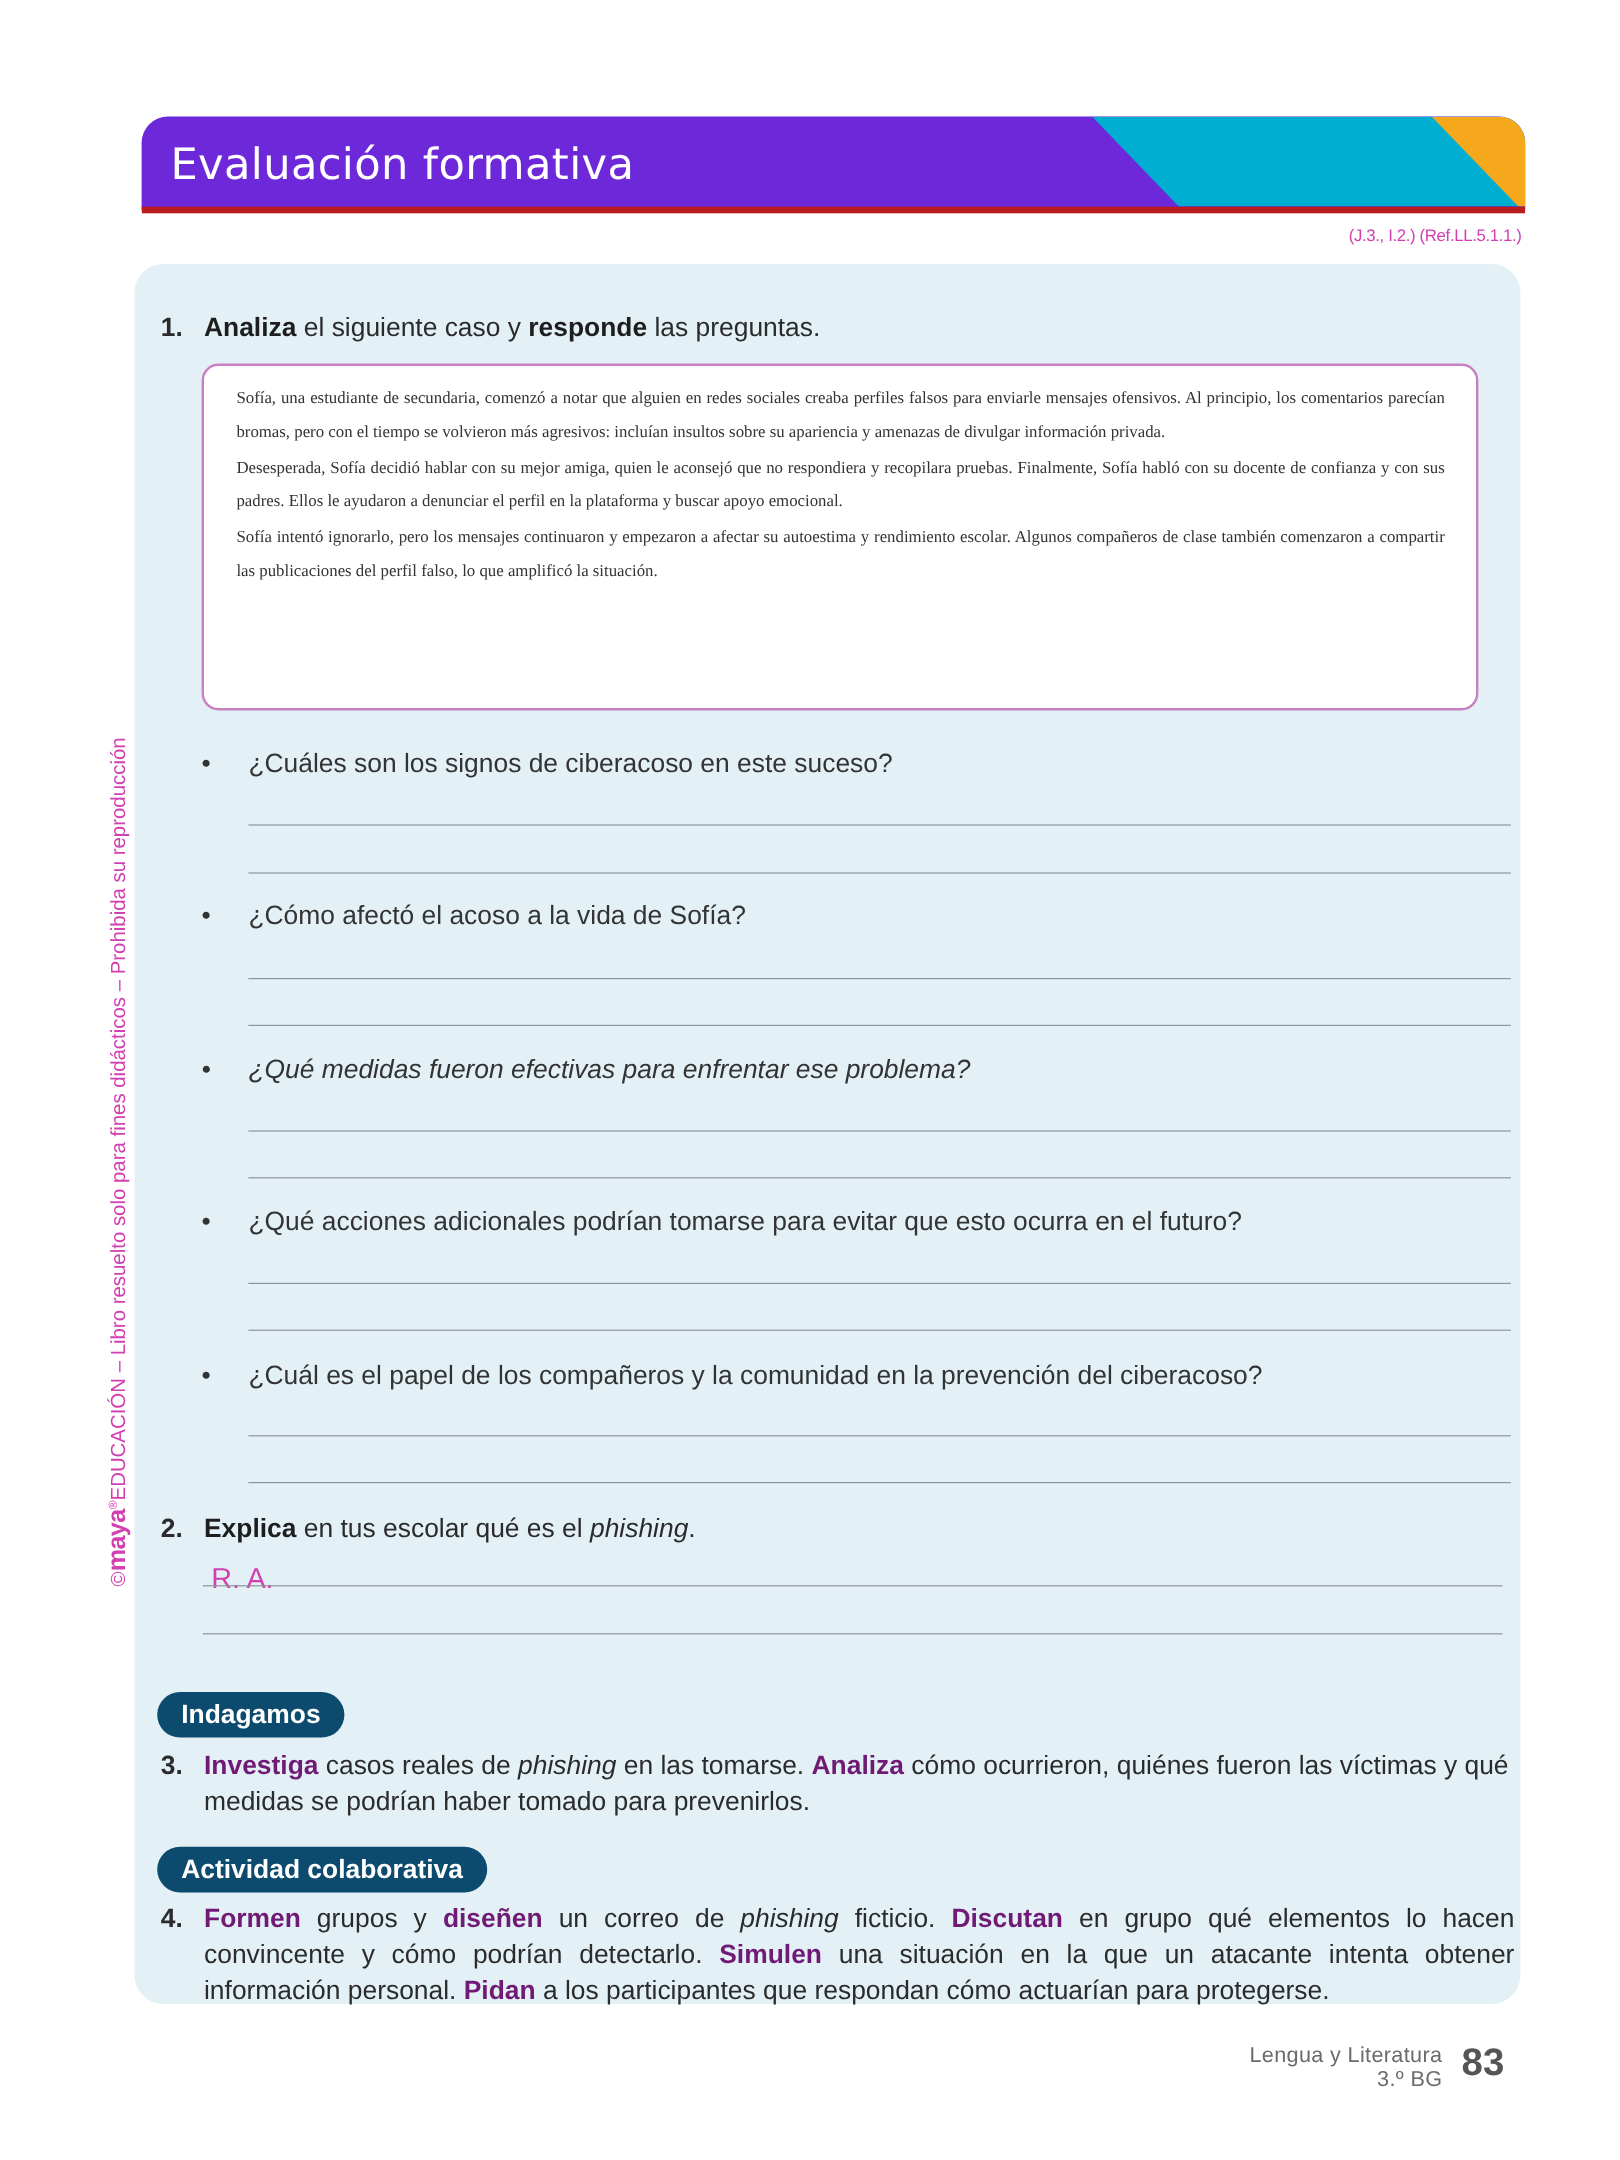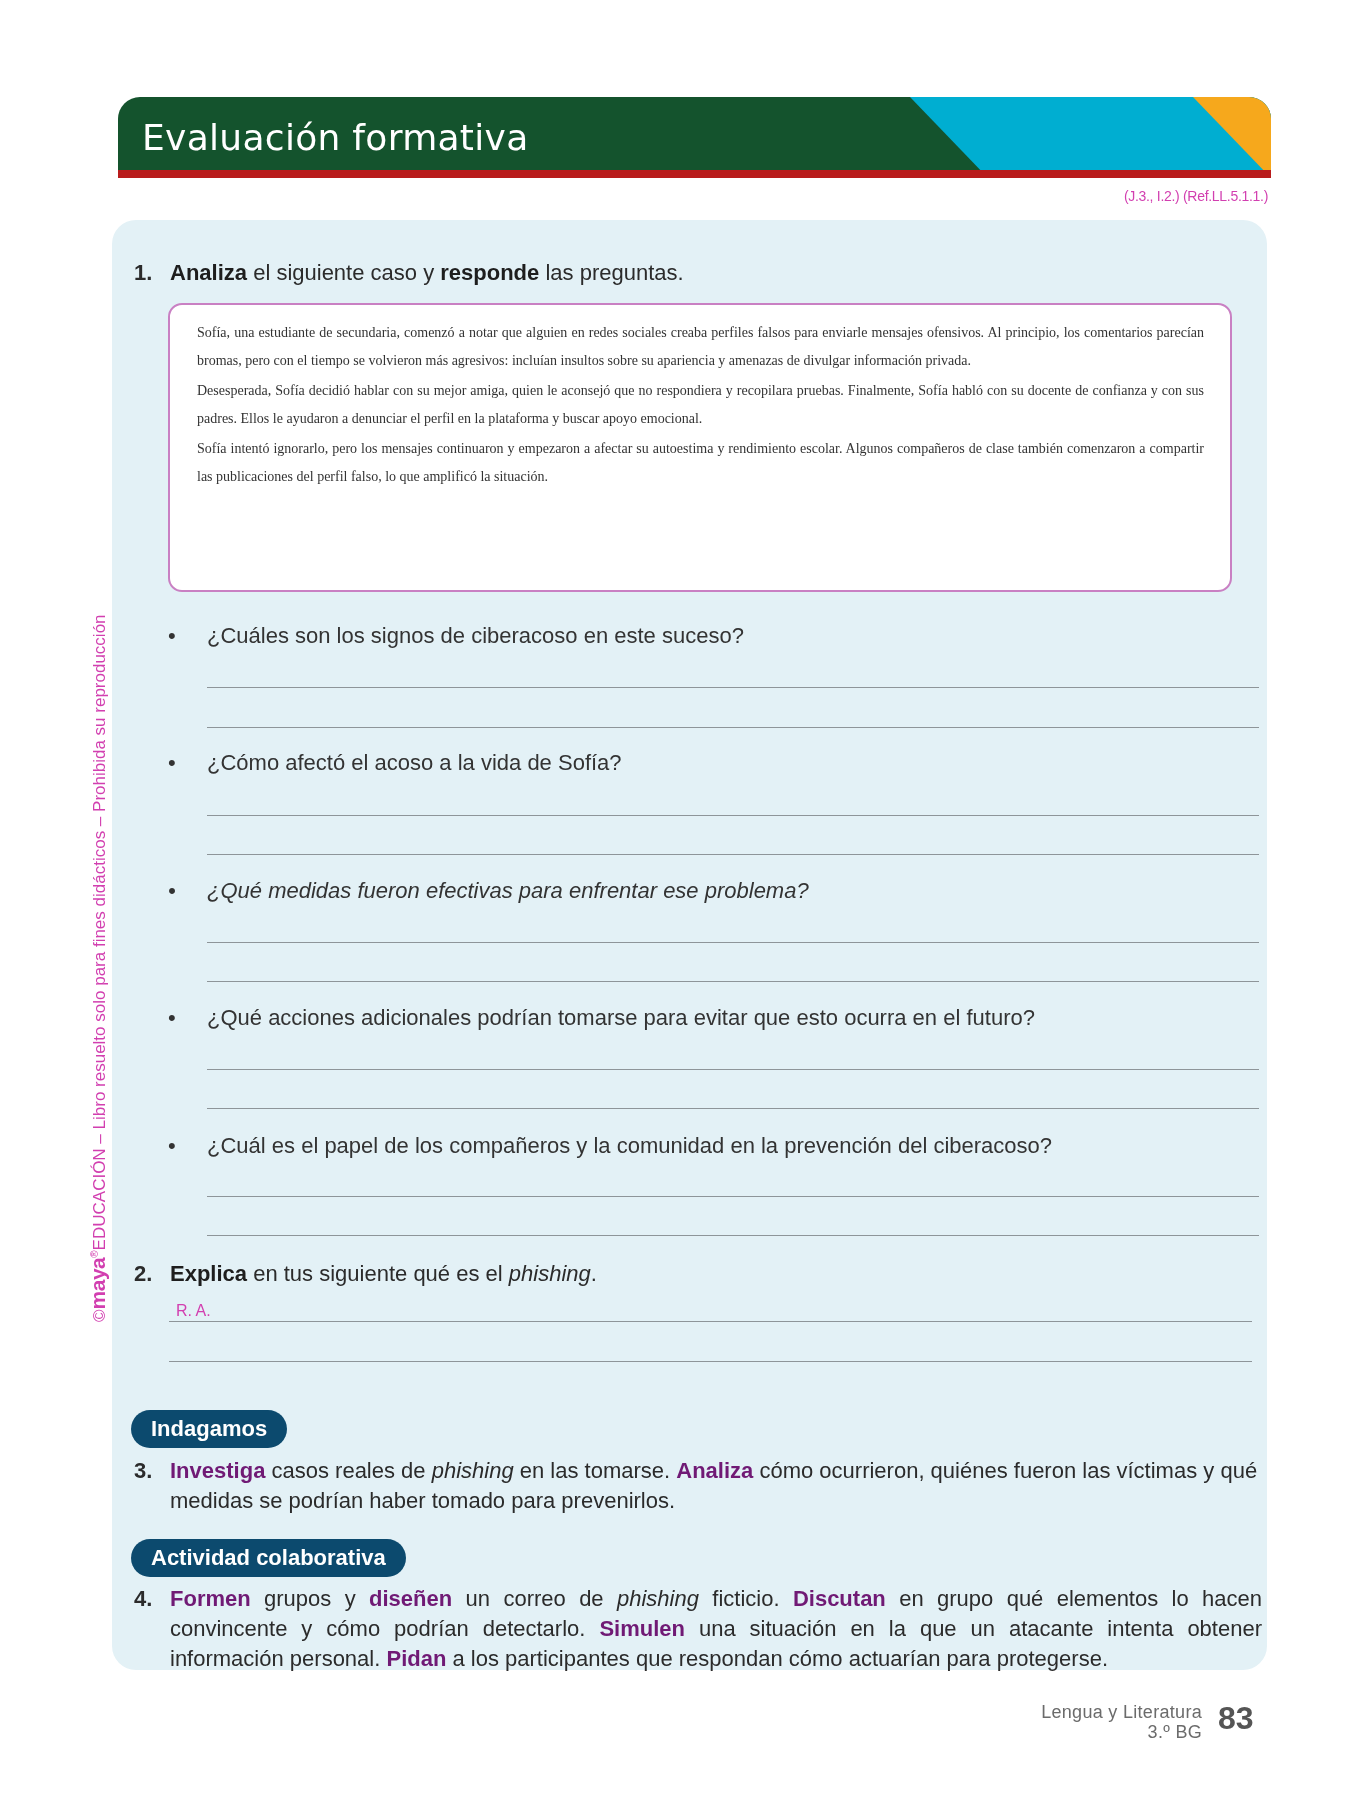--- a/index.html
+++ b/index.html
@@ -3,22 +3,22 @@
 <meta charset="utf-8">
 <style>
   * { box-sizing: border-box; margin: 0; padding: 0; }
   html, body { width: 1350px; height: 1800px; background: #ffffff; overflow: hidden; }
   body { position: relative; font-family: "Liberation Sans", "DejaVu Sans", sans-serif; color: #2b2b2b; }
 
   
   .header {
     position: absolute; left: 118px; top: 97px; width: 1153px; height: 81px;
     border-radius: 22px 22px 0 0; overflow: hidden;
-    background: #14532d;
-    border-bottom: 8px solid #b91c1c;
+    background: #6d28d9;
+    border-bottom: 6px solid #b91c1c;
   }
   .header .light {
     position: absolute; left: 0; top: 0; width: 100%; height: 100%;
     background: #00aed1;
     clip-path: polygon(792px 0, 1153px 0, 1153px 81px, 870px 81px);
   }
   .header .orange {
     position: absolute; left: 0; top: 0; width: 100%; height: 100%;
     background: #f6a81c;
     clip-path: polygon(1075px 0, 1153px 0, 1153px 81px);
@@ -72,21 +72,21 @@
 
   .bullet {
     position: absolute; left: 168px; font-size: 22px; color: #333; line-height: 30px;
   }
   .bullet .dot { display: inline-block; width: 39px; }
   .answer-line {
     position: absolute; left: 207px; width: 1052px; height: 0; border-top: 1.5px solid #8e9599;
   }
 
   .ra {
-    position: absolute; left: 176px; top: 1302px; font-size: 16px; color: #d23fb0;
+    position: absolute; left: 176px; top: 1302px; font-size: 24px; color: #d23fb0;
   }
   .answer-line-2 {
     position: absolute; left: 169px; width: 1083px; height: 0; border-top: 1.5px solid #8e9599;
   }
 
   .pill {
     position: absolute; left: 131px; height: 38px; background: #0c4a6e; color: #ffffff;
     border-radius: 19px; font-weight: bold; font-size: 22px; line-height: 38px; padding: 0 20px;
   }
 
@@ -156,21 +156,21 @@
 <div class="answer-line" style="top:1069px;"></div>
 <div class="answer-line" style="top:1108px;"></div>
 
 <div class="bullet" style="top:1131px;">
   <span class="dot">•</span><span>¿Cuál es el papel de los compañeros y la comunidad en la prevención del ciberacoso?</span>
 </div>
 <div class="answer-line" style="top:1196px;"></div>
 <div class="answer-line" style="top:1235px;"></div>
 
 <div class="q-head" style="top:1259px;">
-  <span class="num">2.</span><b>Explica</b><span> en tus siguiente qué es el </span><i>phishing</i><span>.</span>
+  <span class="num">2.</span><b>Explica</b><span> en tus escolar qué es el </span><i>phishing</i><span>.</span>
 </div>
 <div class="ra">R. A.</div>
 <div class="answer-line-2" style="top:1321px;"></div>
 <div class="answer-line-2" style="top:1361px;"></div>
 
 <div class="pill" style="top:1410px;">Indagamos</div>
 <div class="para" style="top:1456px;">
   <span class="num">3.</span>
   <span class="body"><b>Investiga</b><span> casos reales de </span><i>phishing</i><span> en las tomarse. </span><b>Analiza</b><span> cómo ocurrieron, quiénes fueron las víctimas y qué medidas se podrían haber tomado para prevenirlos.</span></span>
 </div>

